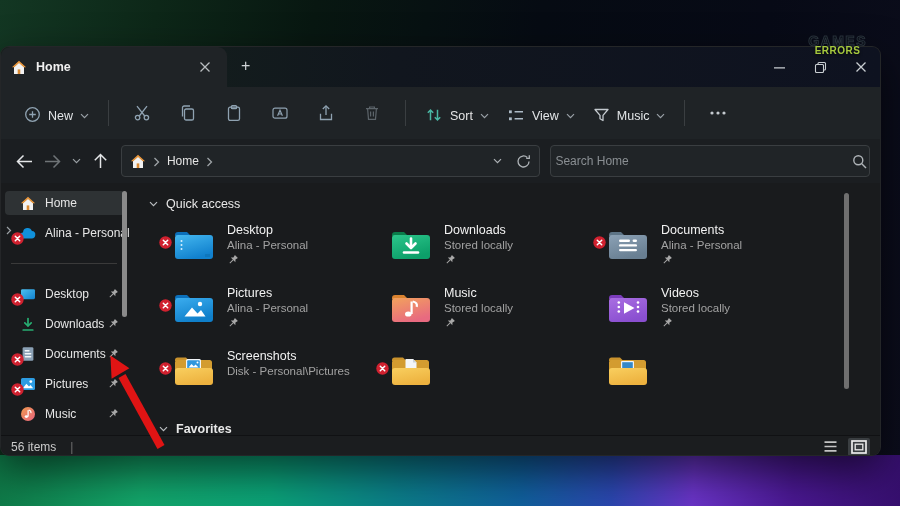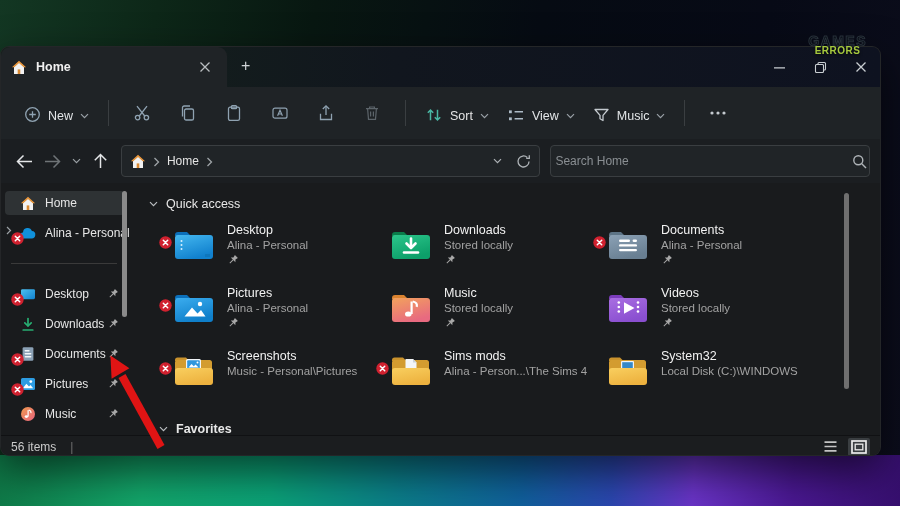--- a/index.html
+++ b/index.html
@@ -684,21 +684,21 @@
                   <path d="M2 8a2.5 2.5 0 0 1 2.5-2.5H13l3.5 3.5H2z" fill="#c9922c"></path>
                   <rect x="2" y="8" width="37" height="23" rx="2.5" fill="#d39c30"></rect>
                   <rect x="13" y="7" width="15" height="11" rx="1.5" fill="#f2f6f9"></rect>
                   <rect x="14.2" y="8.2" width="12.6" height="8.6" rx="1" fill="#2f97dd"></rect>
                   <path d="M15.5 15.5l3-3.5 2.3 2.3 1.7-1.7 3.2 2.9z" fill="#fff"></path>
                   <circle cx="24.5" cy="10.6" r="1" fill="#fff"></circle>
                   <rect x="2" y="16" width="38" height="17" rx="3" fill="url(#fg7)"></rect>
                 </svg></span>
               <span class="ttext">
                 <div class="tname">Screenshots</div>
-                <div class="tsub">Music - Personal\Pictures</div>
+                <div class="tsub">Disk - Personal\Pictures</div>
               </span>
             </div>
             <div class="tile">
               <span class="tbadge">
                 <svg width="13" height="13" viewBox="0 0 13 13">
                   <circle cx="6.5" cy="6.5" r="6.2" fill="#d0212f"></circle>
                   <path d="M4.3 4.3l4.4 4.4M8.7 4.3L4.3 8.7" stroke="#fff" stroke-width="1.5" stroke-linecap="round"></path>
                 </svg>
               </span>
               <span class="ticon"><svg width="42" height="36" viewBox="0 0 42 36">
@@ -707,43 +707,35 @@
                       <stop offset="0" stop-color="#f9cf5f"></stop>
                       <stop offset="1" stop-color="#edb23f"></stop>
                     </linearGradient>
                   </defs>
                   <path d="M2 8a2.5 2.5 0 0 1 2.5-2.5H13l3.5 3.5H2z" fill="#c9922c"></path>
                   <rect x="2" y="8" width="37" height="23" rx="2.5" fill="#d39c30"></rect>
                   <path d="M15.5 7h7.5l3.5 3.5v8h-11z" fill="#f4f6f8"></path>
                   <path d="M23 7v3.5h3.5z" fill="#ccd4da"></path>
                   <rect x="2" y="16" width="38" height="17" rx="3" fill="url(#fg8)"></rect>
                 </svg></span>
-              <span class="ttext">
-                <div class="tname">Sims mods</div>
-                <div class="tsub">Alina - Person...\The Sims 4</div>
-              </span>
             </div>
             <div class="tile">
               <span class="ticon"><svg width="42" height="36" viewBox="0 0 42 36">
                   <defs>
                     <linearGradient id="fg9" x1="0" y1="0" x2="0.45" y2="1">
                       <stop offset="0" stop-color="#f9cf5f"></stop>
                       <stop offset="1" stop-color="#edb23f"></stop>
                     </linearGradient>
                   </defs>
                   <path d="M2 8a2.5 2.5 0 0 1 2.5-2.5H13l3.5 3.5H2z" fill="#c9922c"></path>
                   <rect x="2" y="8" width="37" height="23" rx="2.5" fill="#d39c30"></rect>
                   <rect x="14" y="9" width="13" height="9" rx="1" fill="#eef4f8"></rect>
                   <rect x="15.2" y="10.2" width="10.6" height="6.6" fill="#3488c8"></rect>
                   <rect x="2" y="16" width="38" height="17" rx="3" fill="url(#fg9)"></rect>
                 </svg></span>
-              <span class="ttext">
-                <div class="tname">System32</div>
-                <div class="tsub">Local Disk (C:)\WINDOWS</div>
-              </span>
             </div>
           </div>
         <div class="sec-head favs">
           <span class="sec-chev">
               <svg width="9" height="6" viewBox="0 0 9 6" fill="none">
                 <path d="M1 1.2L4.5 4.7 8 1.2" stroke="currentColor" stroke-width="1.2"></path>
               </svg>
             </span>
           <span>Favorites</span>
         </div>

